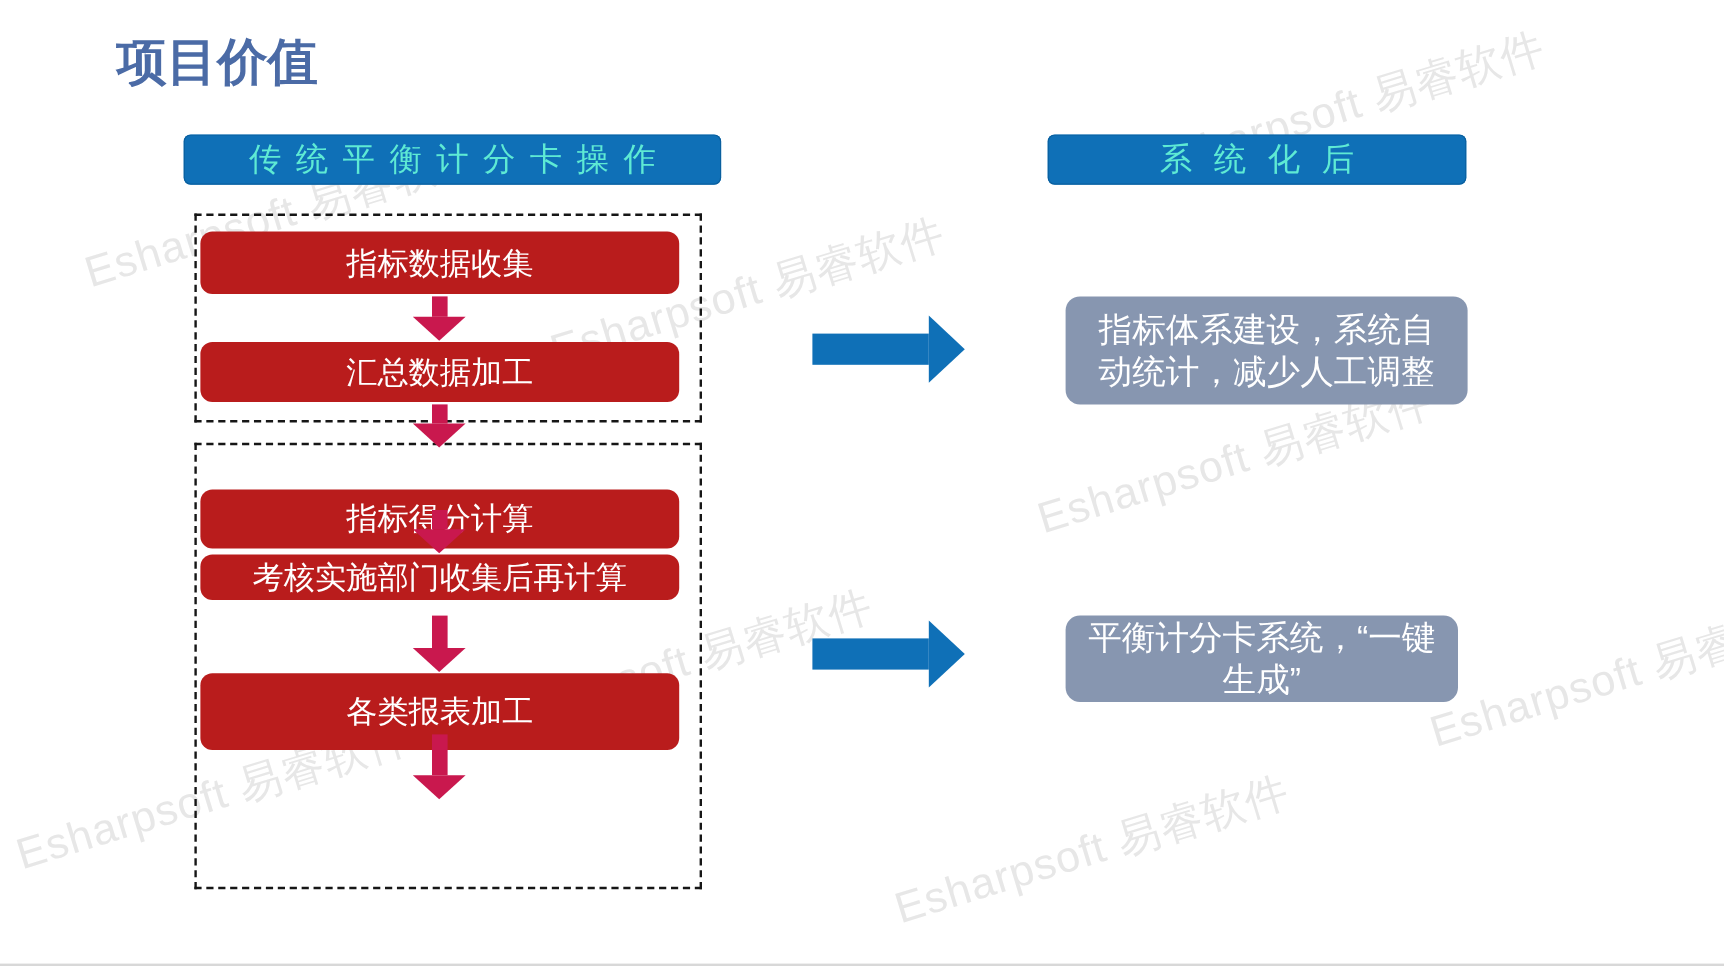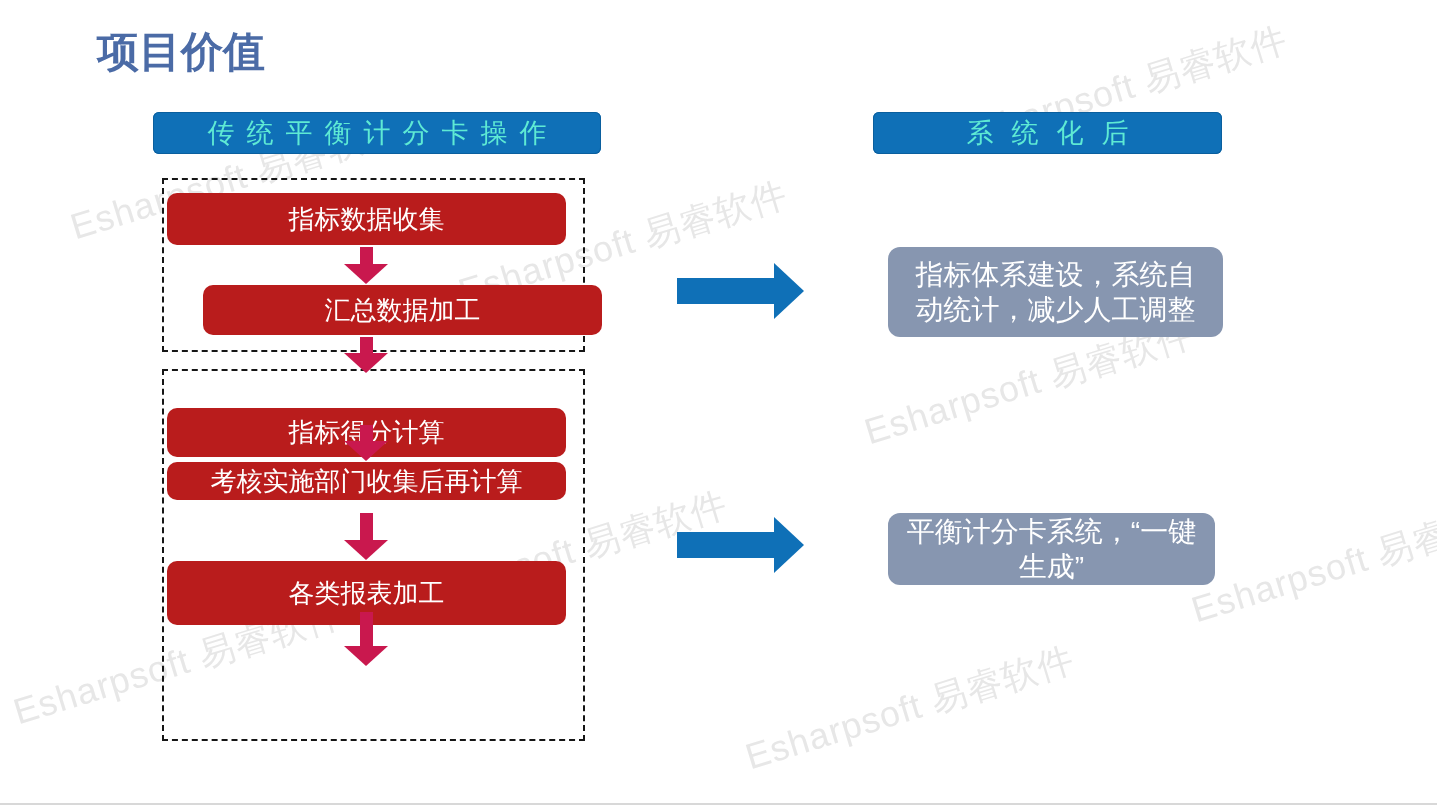--- a/index.html
+++ b/index.html
@@ -44,21 +44,21 @@
 
   
   .step {
     position:absolute; left:167px; width:399px; z-index:2;
     background:#b91c1c; border-radius:10px;
     color:#ffffff; font-size:26px;
     display:flex; align-items:center; justify-content:center;
     text-align:center;
   }
   .s1 { top:193px; height:52px; }
-  .s2 { top:285px; height:50px;margin-left:36px; }
+  .s2 { top:285px; height:50px; }
   .s3 { top:374px; height:49px;margin-top:34px; }
   .s4 { top:462px; height:38px; }
   .s5 { top:561px; height:64px; }
   .s6 { top:668px; height:50px; }
 
   
   .rarrow {
     position:absolute; left:344px; width:44px; z-index:3;
     display:flex; flex-direction:column; align-items:center;
   }

